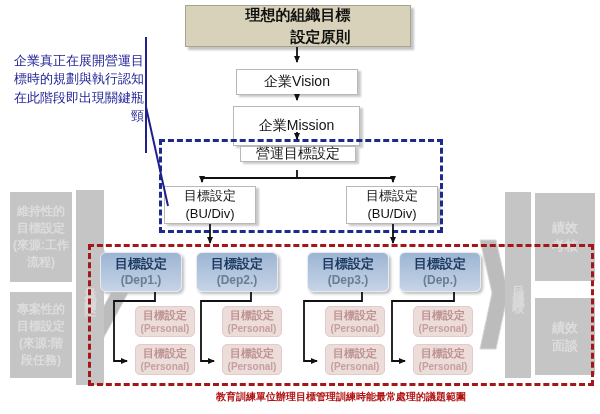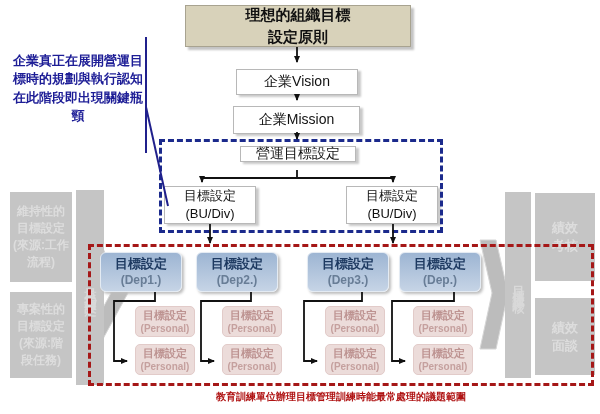--- a/index.html
+++ b/index.html
@@ -40,22 +40,22 @@
   .vbar {
     background:#c5c5c5; color:#d9d9d9; font-weight:bold; z-index:1;
     writing-mode:vertical-rl; text-orientation:upright; letter-spacing:3px;
     display:flex; align-items:center; justify-content:center; font-size:12px;
   }
   
   .bluedash { border:3px dashed #1b2a8c; z-index:4; pointer-events:none; }
   .reddash  { border:3px dashed #a51717; z-index:4; pointer-events:none; }
 
   .callout {
-    color:#1d1d96; font-size:13px; font-weight:bold; line-height:1.42;
-    text-align:center; z-index:3;
+    color:#1d1d96; font-size:13px; font-weight:normal; line-height:1.42;
+    text-align:right; z-index:3;
   }
   .caption {
     color:#b01414; font-size:10px; font-weight:bold; text-align:center; z-index:5;
   }
   svg.bg { position:absolute; left:0; top:0; z-index:0; }
   svg.fg { position:absolute; left:0; top:0; z-index:5; pointer-events:none; }
 </style>
 </head>
 <body>
 
@@ -69,24 +69,24 @@
   <div class="abs gray ctr" style="left:10px;top:192px;width:62px;height:90px;font-size:12px;padding:2px 2px;">維持性的目標設定(來源:工作流程)</div>
   <div class="abs gray ctr" style="left:10px;top:292px;width:62px;height:86px;font-size:12px;padding:2px 6px;">專案性的目標設定(來源:階段任務)</div>
   <div class="abs vbar" style="left:76px;top:190px;width:28px;height:195px;">量化指標設定</div>
 
   <div class="abs vbar" style="left:505px;top:192px;width:26px;height:186px;">目標達成評核</div>
   <div class="abs gray ctr pre" style="left:535px;top:193px;width:60px;height:88px;font-size:13px;">績效
 考核</div>
   <div class="abs gray ctr pre" style="left:535px;top:298px;width:60px;height:77px;font-size:13px;">績效
 面談</div>
 
-  <div class="abs tanbox ctr pre" style="left:185px;top:5px;width:226px;height:42px;">理想的組織目標
+  <div class="abs tanbox ctr pre" style="left:185px;top:5px;width:226px;height:42px;text-align:right;">理想的組織目標
 設定原則</div>
   <div class="abs wbox ctr" style="left:236px;top:69px;width:122px;height:26px;font-size:14px;">企業Vision</div>
-  <div class="abs wbox ctr" style="left:233px;top:106px;width:127px;height:28px;font-size:14px;">企業Mission</div>
+  <div class="abs wbox ctr" style="left:233px;top:106px;width:127px;height:40px;font-size:14px;">企業Mission</div>
 
   <div class="abs bluedash" style="left:159px;top:139px;width:284px;height:94px;"></div>
   <div class="abs wbox ctr" style="left:240px;top:146px;width:116px;height:16px;font-size:14px;">營運目標設定</div>
   <div class="abs wbox ctr" style="left:164px;top:186px;width:92px;height:38px;font-size:13px;line-height:1.35;">
     <span>
         <span style="display:block;">目標設定</span>
         <span style="display:block;">(BU/Div)</span>
       </span>
   </div>
   <div class="abs wbox ctr" style="left:346px;top:186px;width:92px;height:38px;font-size:13px;line-height:1.35;">

